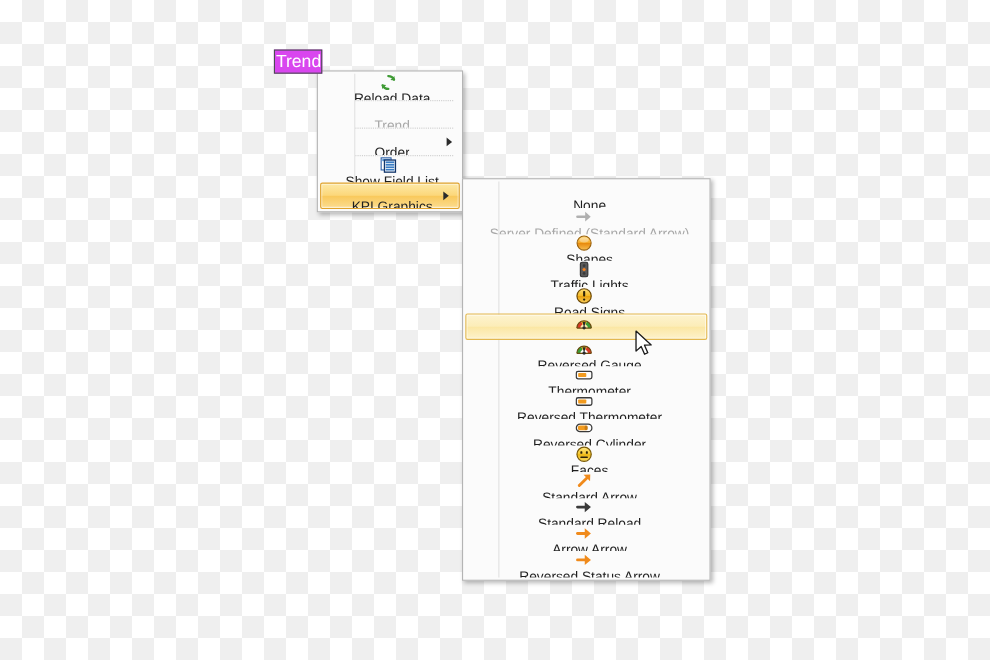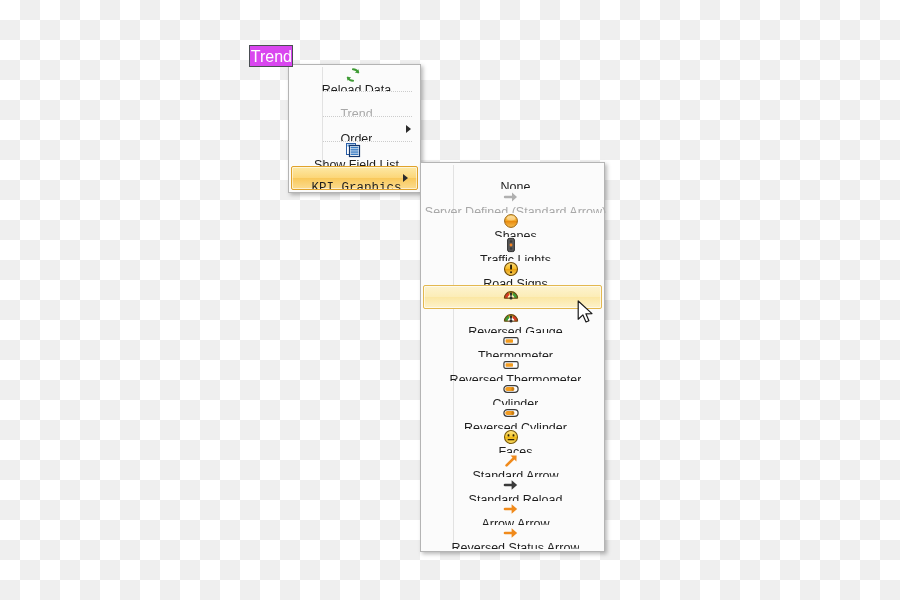--- a/index.html
+++ b/index.html
@@ -111,27 +111,27 @@
   }
 
   
   #ctx-menu {
     left: 288px;
     top: 64px;
     width: 133px;
   }
   #ctx-menu .gutter { left: 33px; }
   #ctx-menu .menu-item { padding-right: 4px; }
-  #ctx-menu .menu-item.hl-strong { margin: 0 2px; font-family: Liberation Mono, monospace; }
+  #ctx-menu .menu-item.hl-strong { margin: 0 2px; }
 
   
   #kpi-menu {
     left: 420px;
     top: 162px;
-    width: 185px;
+    width: 226px;
   }
   #kpi-menu .gutter { left: 32px; }
   #kpi-menu .menu-item { padding-right: 4px; }
   #kpi-menu .menu-item.hl-soft { margin: 0 2px; gap: 24px; }
   #kpi-menu .menu-item .lbl { padding-left: 10px; }
 
   
   .ic { display:block; }
 
   
@@ -312,30 +312,20 @@
   <div class="menu-item">
     <span class="ico">
       <svg class="ic" width="16" height="16" viewBox="0 0 16 16">
         <rect x="0.9" y="4.6" width="14.2" height="6.8" rx="1.6" fill="#fdfdfd" stroke="#3a3a3a" stroke-width="1.2"></rect>
         <rect x="2.6" y="6.2" width="7.4" height="3.6" rx="0.7" fill="#f29b1f"></rect>
       </svg>
     </span>
     <span class="lbl">Reversed Thermometer</span>
   </div>
 
-  <div class="menu-item">
-    <span class="ico">
-      <svg class="ic" width="16" height="16" viewBox="0 0 16 16">
-        <rect x="0.9" y="4.6" width="14.2" height="6.8" rx="3.4" fill="#fdfdfd" stroke="#3a3a3a" stroke-width="1.2"></rect>
-        <path d="M4.3 5.9h5.6v4.2H4.3a2.1 2.1 0 0 1 0-4.2z" fill="#f29b1f"></path>
-        <ellipse cx="9.9" cy="8.0" rx="1.5" ry="2.1" fill="#c97c12"></ellipse>
-      </svg>
-    </span>
-    <span class="lbl">Cylinder</span>
-  </div>
 
   <div class="menu-item">
     <span class="ico">
       <svg class="ic" width="16" height="16" viewBox="0 0 16 16">
         <rect x="0.9" y="4.6" width="14.2" height="6.8" rx="3.4" fill="#fdfdfd" stroke="#3a3a3a" stroke-width="1.2"></rect>
         <path d="M4.3 5.9h5.6v4.2H4.3a2.1 2.1 0 0 1 0-4.2z" fill="#f29b1f"></path>
         <ellipse cx="9.9" cy="8.0" rx="1.5" ry="2.1" fill="#c97c12"></ellipse>
       </svg>
     </span>
     <span class="lbl">Reversed Cylinder</span>

